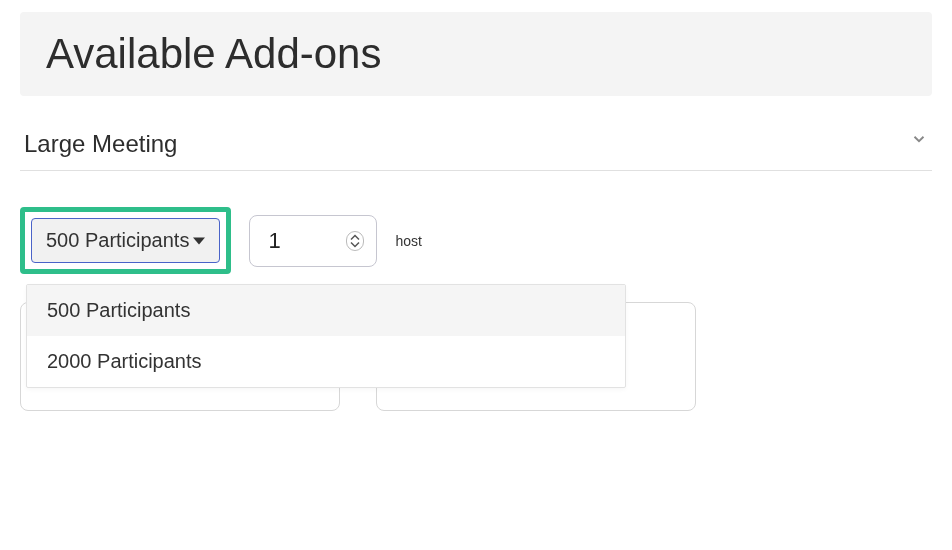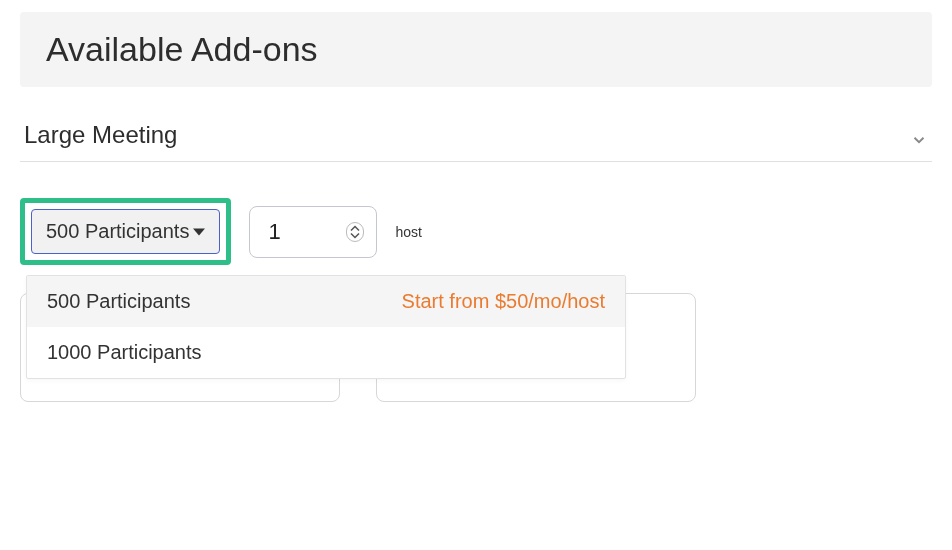--- a/index.html
+++ b/index.html
@@ -14,28 +14,28 @@
       padding: 12px 20px 20px 20px;
       color: #222;
     }
     .header-bar {
       background: #f4f4f4;
       border-radius: 4px;
       padding: 18px 26px;
       margin-bottom: 30px;
     }
     .header-title {
-      font-size: 34px;
+      font-size: 42px;
       font-weight: 400;
       color: #2d2d2d;
     }
     .section-row {
       display: flex;
       justify-content: space-between;
-      align-items: flex-end;
+      align-items: flex-start;
       padding: 4px 4px 12px 4px;
       border-bottom: 1px solid #e0e0e0;
       margin-bottom: 36px;
     }
     .section-title {
       font-size: 24px;
       font-weight: 400;
       color: #2d2d2d;
     }
     .chevron-down {
@@ -217,20 +217,19 @@
         <span class="plan-price">$50.00</span>
         <span class="plan-unit">/mo/host</span>
       </div>
       <div class="plan-sub">$600.00 Billed annually</div>
     </div>
   </div>
 
   <div class="dropdown-menu">
     <div class="dropdown-item selected">
       <span class="dropdown-item-label">500 Participants</span>
-      <span class="dropdown-item-price">Start from $50/mo/host</span>
     </div>
     <div class="dropdown-item">
-      <span class="dropdown-item-label">1000 Participants</span>
+      <span class="dropdown-item-label">2000 Participants</span>
     </div>
   </div>
 
 </div>
 
 </body></html>

